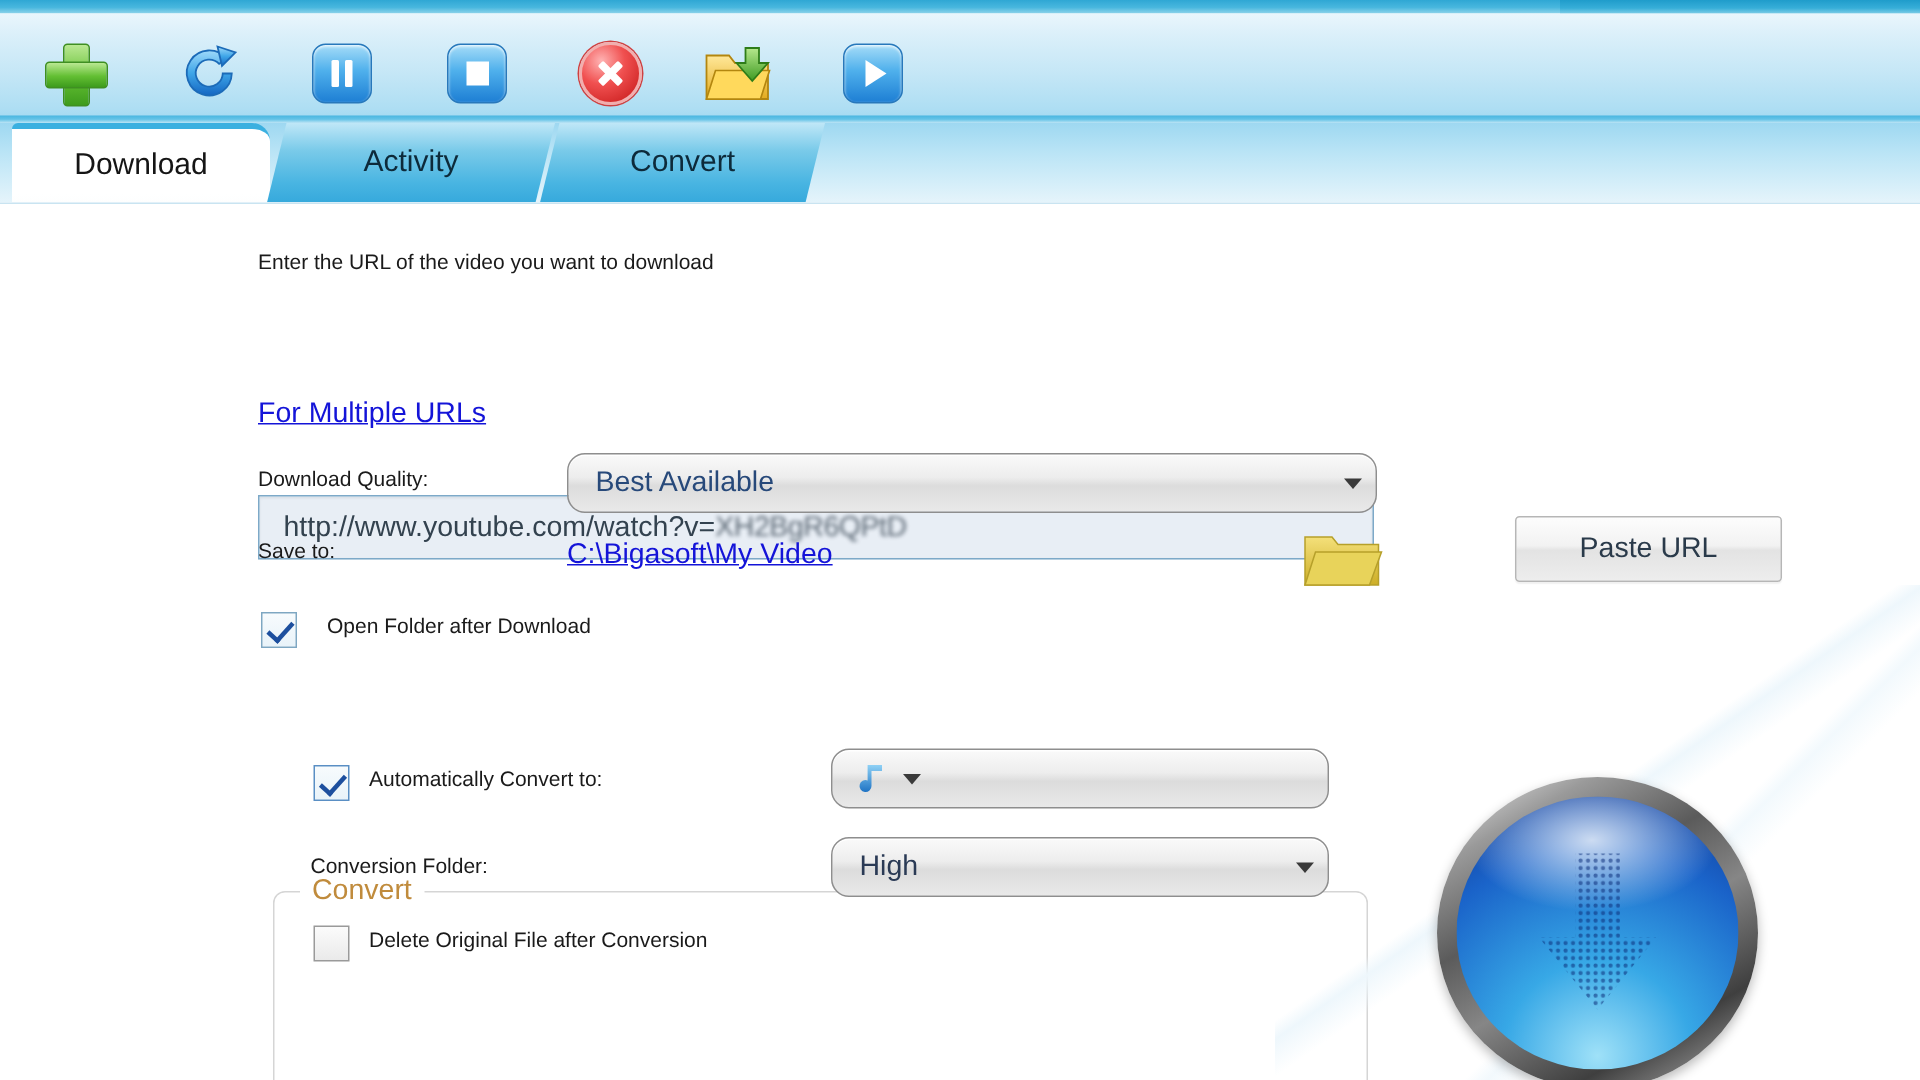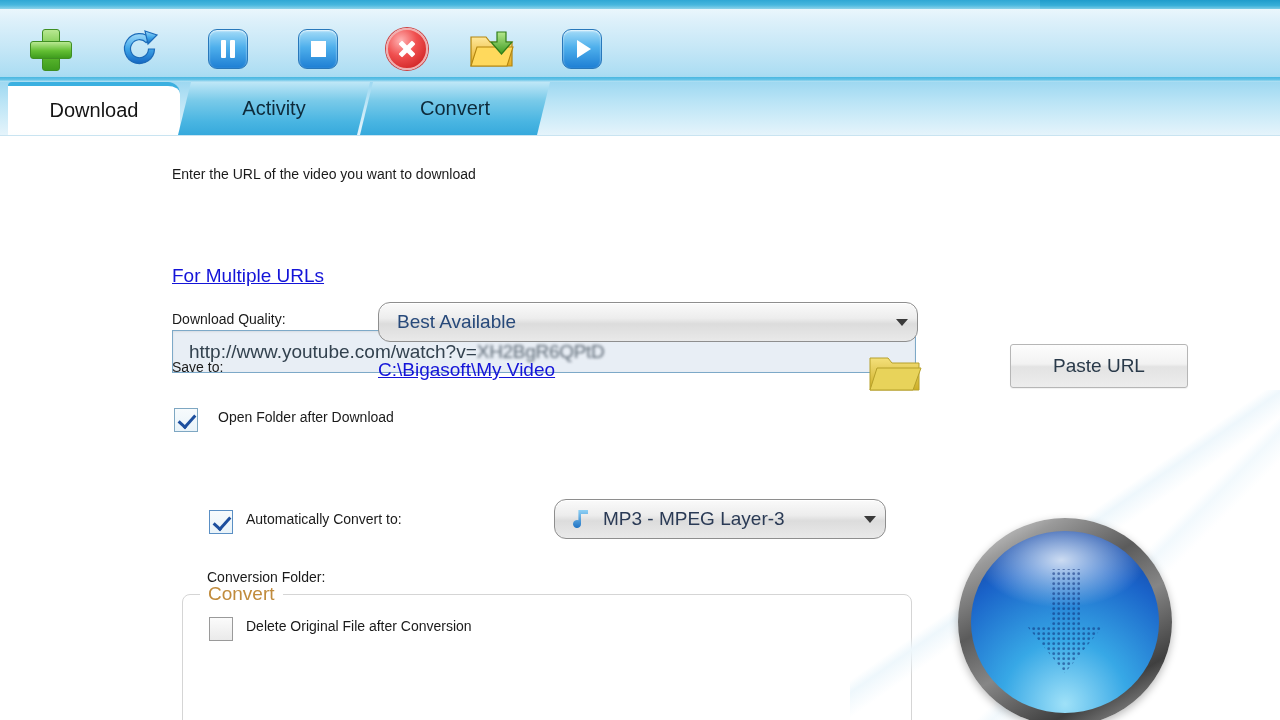--- a/index.html
+++ b/index.html
@@ -345,28 +345,33 @@
         <svg width="24" height="24" viewBox="0 0 24 24">
           <defs>
               <linearGradient id="mn" x1="0" y1="0" x2="0" y2="1">
             <stop offset="0" stop-color="#8fd1f5"></stop>
                 <stop offset="1" stop-color="#1f73c4"></stop>
           </linearGradient>
             </defs>
           <path d="M9 3 h10 v4 h-7 v10 a4 4 0 1 1 -2.6 -3.7 V3 z" fill="url(#mn)"></path>
         </svg>
       </span>
-      <span class="cval" style="padding-left:10px;">MP3 - MPEG Layer-3</span>
       <span class="arrow">
           <i></i>
         </span>
     </div>
 
     <div class="lbl" style="left:207px; top:433px;">Conversion Folder:</div>
 
+    <div class="combo" style="left:554px; top:422px; width:332px;">
+      <span class="cval">High</span>
+      <span class="arrow">
+          <i></i>
+        </span>
+    </div>
 
     <div class="cb" style="left:209px; top:481px;"></div>
     <div class="lbl" style="left:246px; top:482px;">Delete Original File after Conversion</div>
 
   </div>
 
   <div class="sphere">
     <div class="sphere-inner">
       <svg class="sphere-arrow" viewBox="0 0 96 110">
         <defs>

